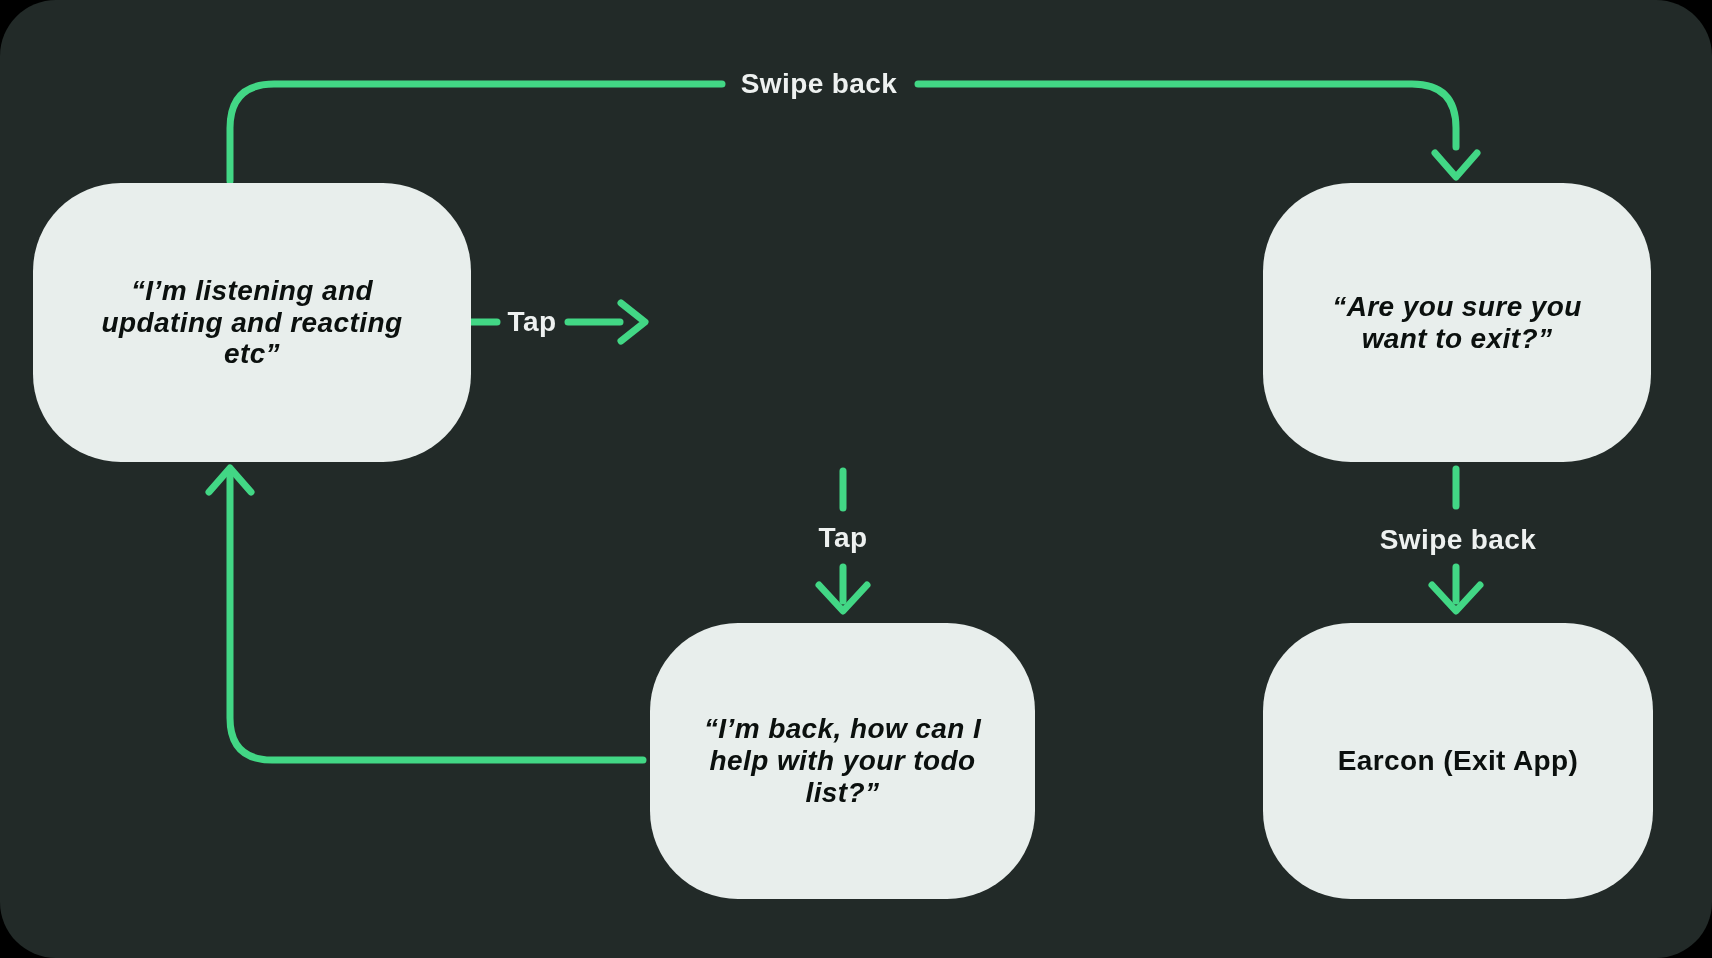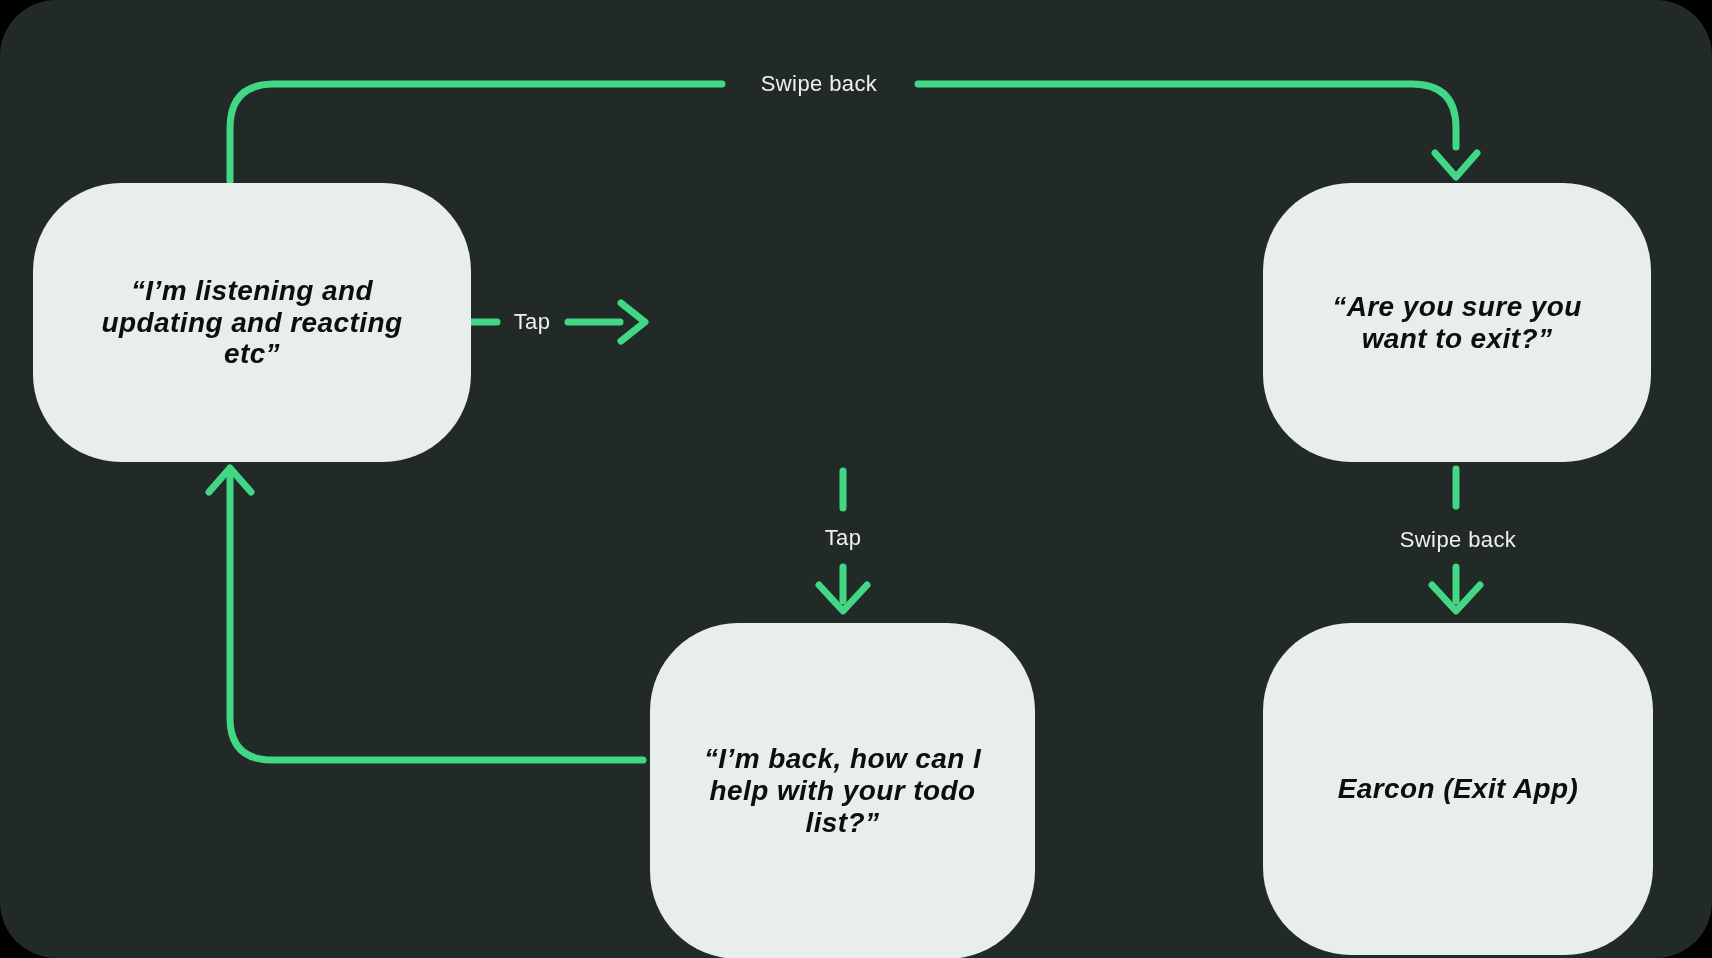--- a/index.html
+++ b/index.html
@@ -20,24 +20,24 @@
     stroke-linecap:round;stroke-linejoin:round;}
   .node{position:absolute;display:flex;align-items:center;justify-content:center;
     background:var(--node-fill);border-radius:88px;padding:20px 30px;
     color:var(--node-text);font-weight:bold;font-size:28px;line-height:1.14;
     letter-spacing:0.4px;text-align:center;white-space:pre-line;}
   .node--quote{font-style:italic;}
   .node--plain{font-style:normal;}
   .n1{left:33px;top:183px;width:438px;height:279px;}
   .n2{left:650px;top:183px;width:380px;height:279px;}
   .n3{left:1263px;top:183px;width:388px;height:279px;}
-  .n4{left:650px;top:623px;width:385px;height:336px;}
-  .n5{left:1263px;top:623px;width:390px;height:332px;font-style:italic;}
+  .n4{left:650px;top:623px;width:385px;height:276px;}
+  .n5{left:1263px;top:623px;width:390px;height:276px;}
   .edge-label{position:absolute;transform:translate(-50%,-50%);
-    color:var(--label-text);font-weight:normal;font-size:22px;letter-spacing:0.4px;
+    color:var(--label-text);font-weight:bold;font-size:28px;letter-spacing:0.4px;
     white-space:nowrap;}
   .l-swipe-top{left:819px;top:84px;}
   .l-tap-right{left:532px;top:322px;}
   .l-tap-down{left:843px;top:538px;}
   .l-swipe-down{left:1458px;top:540px;}
 </style>
 </head>
 <body>
 
 <div class="panel">

